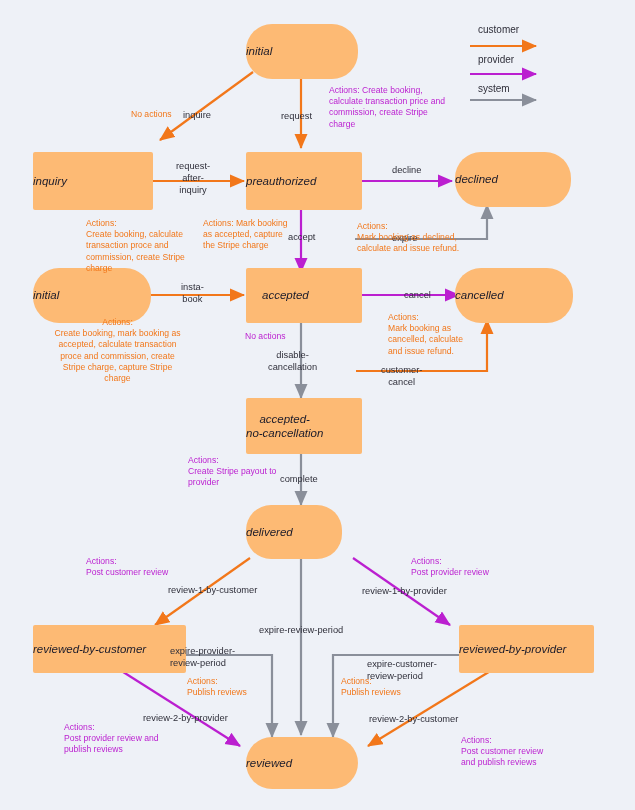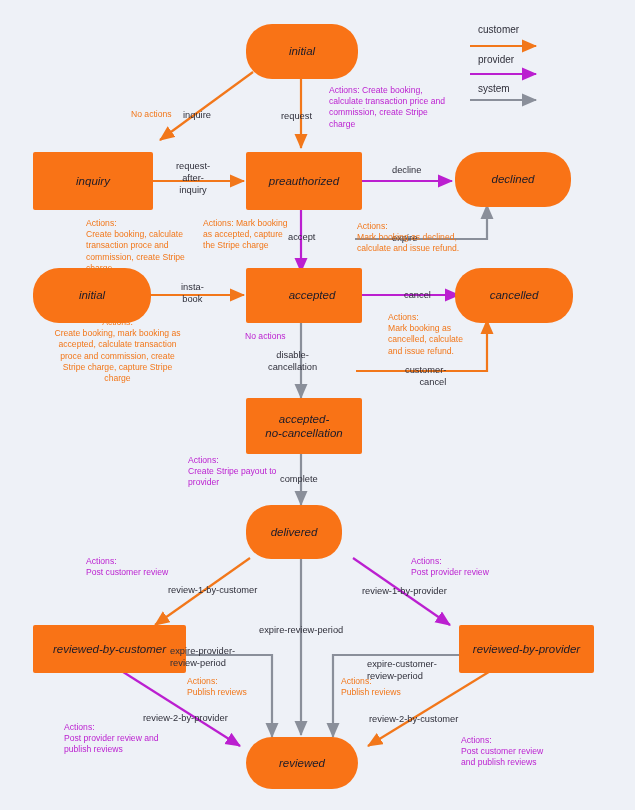--- a/index.html
+++ b/index.html
@@ -15,24 +15,24 @@
     overflow: hidden;
   }
   #canvas {
     position: absolute;
     left: 0; top: 0;
     width: 635px;
     height: 810px;
   }
   .node {
     position: absolute;
-    background: #f97316;
+    background: #fdba74;
     display: flex;
     align-items: center;
-    justify-content: center;
+    justify-content: flex-start;
     text-align: center;
     font-style: italic;
     font-size: 11.5px;
     color: #1b1b2a;
     line-height: 1.25;
     box-sizing: border-box;
     z-index: 3;
   }
   .node.rounded { border-radius: 26px; }
   .node.rect { border-radius: 2px; }
@@ -168,21 +168,21 @@
 <div class="lbl trans" style="left:281px; top:110px;">request</div>
 <div class="lbl trans" style="left:176px; top:160px; text-align:center;">request-
 after-
 inquiry</div>
 <div class="lbl trans" style="left:392px; top:164px;">decline</div>
 <div class="lbl trans" style="left:392px; top:232px;">expire</div>
 <div class="lbl trans" style="left:288px; top:231px;">accept</div>
 <div class="lbl trans" style="left:181px; top:281px; text-align:center;">insta-
 book</div>
 <div class="lbl trans" style="left:404px; top:289px;">cancel</div>
-<div class="lbl trans" style="left:381px; top:364px; text-align:right;margin-left:24px;">customer-
+<div class="lbl trans" style="left:381px; top:364px; text-align:center;">customer-
 cancel</div>
 <div class="lbl act-purple" style="left:245px; top:331px;">No actions</div>
 <div class="lbl trans" style="left:268px; top:349px; text-align:center;">disable-
 cancellation</div>
 <div class="lbl trans" style="left:280px; top:473px;">complete</div>
 <div class="lbl trans" style="left:168px; top:584px;">review-1-by-customer</div>
 <div class="lbl trans" style="left:362px; top:585px;">review-1-by-provider</div>
 <div class="lbl trans" style="left:259px; top:624px;">expire-review-period</div>
 <div class="lbl trans" style="left:170px; top:645px;">expire-provider-
 review-period</div>

